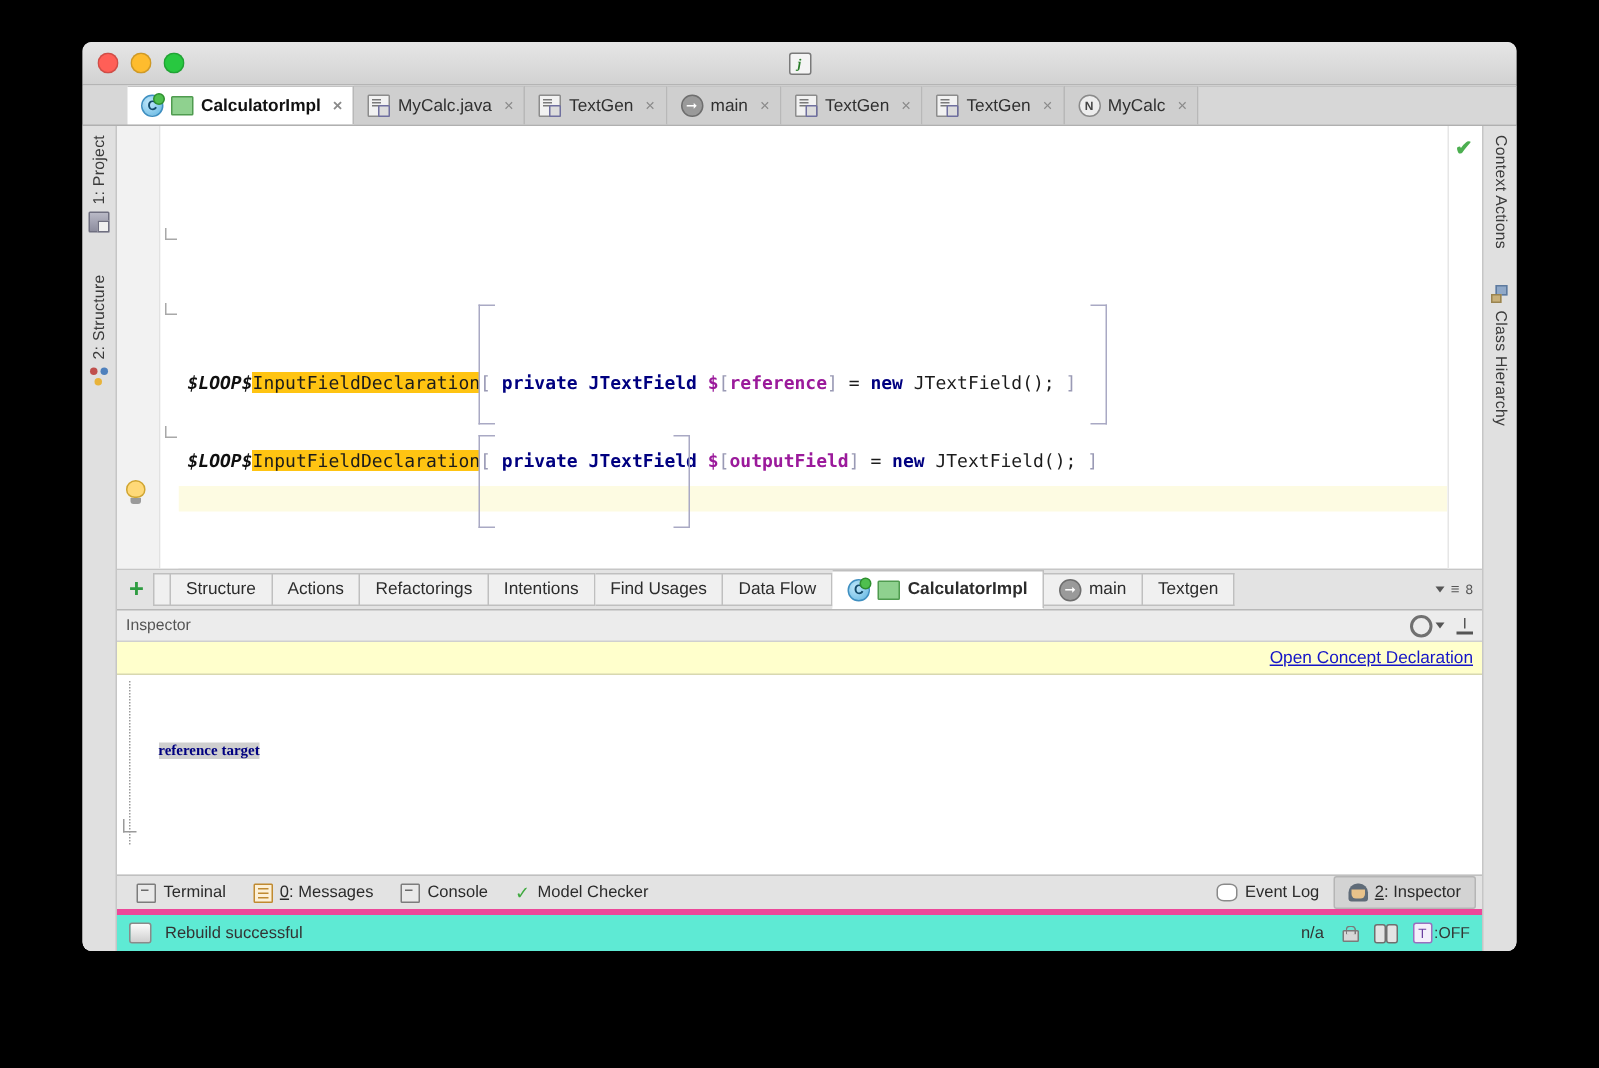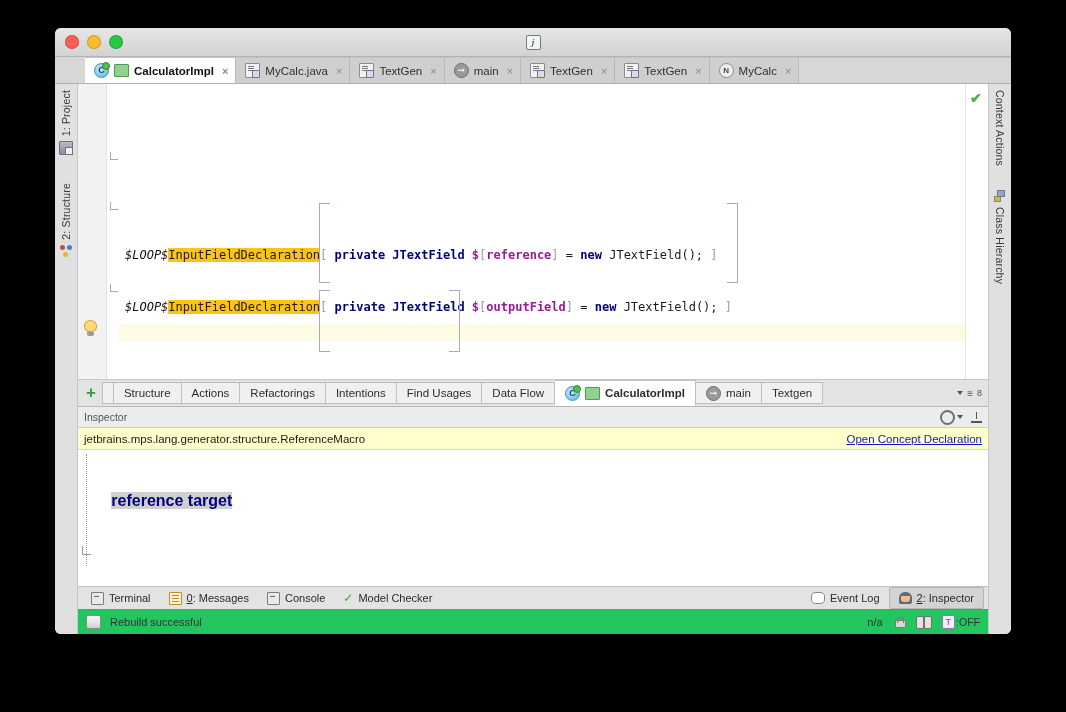--- a/index.html
+++ b/index.html
@@ -109,21 +109,21 @@
   .code{
     flex:1;position:relative;overflow:hidden;
     font-family:"DejaVu Sans Mono","Liberation Mono",monospace;
     font-size:12px;line-height:17.4px;color:#1b1b1b;
     padding:6px 0 0 6px;white-space:pre;
   }
   .rightmargin{width:22px;flex:0 0 22px;background:#fff;border-left:1px solid #e6e6e6;position:relative;}
   .okcheck{position:absolute;top:6px;left:4px;color:#4caf50;font-size:14px;font-weight:bold;}
   .ln{height:17.4px;display:block;}
   .kw{color:#000080;font-weight:bold;}
-  .macro{color:#101010;font-style:italic;font-weight:normal;}
+  .macro{color:#101010;font-style:italic;font-weight:bold;}
   .hl-orange{background:#ffc412;color:#1b1b1b;}
   .ref{color:#9b1a9b;font-weight:bold;}
   .brk{color:#9a9ab5;}
   .linehl{position:absolute;left:0;right:0;height:17.4px;background:#fdfbe2;}
   .bracket-v{position:absolute;border:1px solid #a9a9c4;border-right:none;}
   .bulb{
     position:absolute;left:6px;width:13px;height:15px;
   }
   .bulb .glass{width:11px;height:10px;border-radius:50% 50% 45% 45%;background:#ffd978;border:1px solid #d0a531;}
   .bulb .base{width:7px;height:4px;margin:0 auto;background:#9a9a9a;border-radius:0 0 2px 2px;}
@@ -163,22 +163,22 @@
     font-size:11.5px;color:#1b1b1b;
   }
   .concept-link{margin-left:auto;color:#1414c8;text-decoration:underline;font-size:11.5px;}
   
   .insp-body{
     flex:1;background:#fff;display:flex;min-height:0;overflow:hidden;position:relative;
   }
   .insp-fold{width:18px;flex:0 0 18px;background:#fff;position:relative;}
   .insp-code{
     flex:1;padding:8px 0 0 2px;white-space:pre;
-    font-family:Liberation Sans, sans-serif;
-    font-size:16px;line-height:17px;color:#1b1b1b;
+    font-family:Liberation Serif, serif;
+    font-size:10px;line-height:17px;color:#1b1b1b;
   }
   .selgray{background:#cfcfcf;}
   .dotcol{position:absolute;left:8px;top:4px;bottom:4px;border-left:1px dotted #9a9a9a;}
   .foldmark{position:absolute;left:4px;width:9px;height:9px;}
   .foldmark:before{content:"";position:absolute;left:0;top:0;width:8px;height:8px;
     border:1px solid #9a9a9a;border-top:none;border-right:none;}
   
   .toolbar-bottom{
     height:22px;flex:0 0 22px;background:#e3e3e3;border-top:1px solid #c0c0c0;
     display:flex;align-items:center;gap:0;padding:0 4px;font-size:11px;color:#2b2b2b;margin-top:16px;
@@ -190,21 +190,21 @@
   .sq.msg{border-color:#c08a30;background:#fdf0d6;}
   .sq.msg:before{content:"";position:absolute;left:2px;top:2px;right:2px;height:1px;
     background:#c08a30;box-shadow:0 3px 0 #c08a30,0 6px 0 #c08a30;}
   .sq.term:before,.sq.cons:before{content:"";position:absolute;left:2px;top:3px;width:5px;height:1px;background:#6a6a6a;}
   .chk-green{color:#3fa93f;font-size:12px;line-height:1;}
   .evt{width:12px;height:10px;border:1px solid #8a8a8a;border-radius:5px/4px;position:relative;background:#fff;}
   .insp-ic{width:13px;height:12px;background:#5f6b78;border-radius:6px 6px 2px 2px;position:relative;}
   .insp-ic:after{content:"";position:absolute;left:2px;top:4px;width:9px;height:6px;background:#e8c28a;border-radius:0 0 3px 3px;}
   
   .statusbar{
-    height:24px;flex:0 0 24px;background:#22c55e;border-top:1px solid #ec4899;
+    height:24px;flex:0 0 24px;background:#5eead4;border-top:4px solid #ec4899;
     display:flex;align-items:center;padding:0 8px;gap:9px;font-size:11px;color:#333;
   }
   .status-icon{width:13px;height:12px;border:1px solid #8a8a8a;background:linear-gradient(#fbfbfb,#cfcfcf);border-radius:2px;}
   .statusbar .right{margin-left:auto;display:flex;align-items:center;gap:11px;}
   .lock{width:11px;height:11px;position:relative;}
   .lock:before{content:"";position:absolute;left:1px;bottom:0;width:9px;height:6px;background:#d8d8d8;border:1px solid #7a7a7a;border-radius:1px;}
   .lock:after{content:"";position:absolute;left:3px;top:0;width:5px;height:5px;border:1px solid #7a7a7a;border-bottom:none;border-radius:3px 3px 0 0;}
   .plug{width:15px;height:12px;position:relative;}
   .plug i{position:absolute;width:6px;height:11px;border:1px solid #6f6f6f;border-radius:2px;background:#e4e4e4;}
   .tbox{border:1px solid #9a6fc0;color:#6b3fa0;background:#f4eefb;font-size:9px;
@@ -375,21 +375,20 @@
           <span class="insp-head-right">
             <span style="display:flex;align-items:center;gap:2px;">
               <span class="gear"></span>
               <span class="caret"></span>
             </span>
             <span class="hidebtn"></span>
           </span>
         </div>
 
         <div class="concept-bar">
-          <span>jetbrains.mps.lang.generator.structure.ReferenceMacro</span>
           <a class="concept-link" href="#">Open Concept Declaration</a>
         </div>
 
         <div class="insp-body">
           <div class="insp-fold">
             <div class="dotcol"></div>
             <div class="foldmark" style="top:96px;"></div>
             <div class="foldmark" style="top:133px;"></div>
           </div>
           <div class="insp-code">

